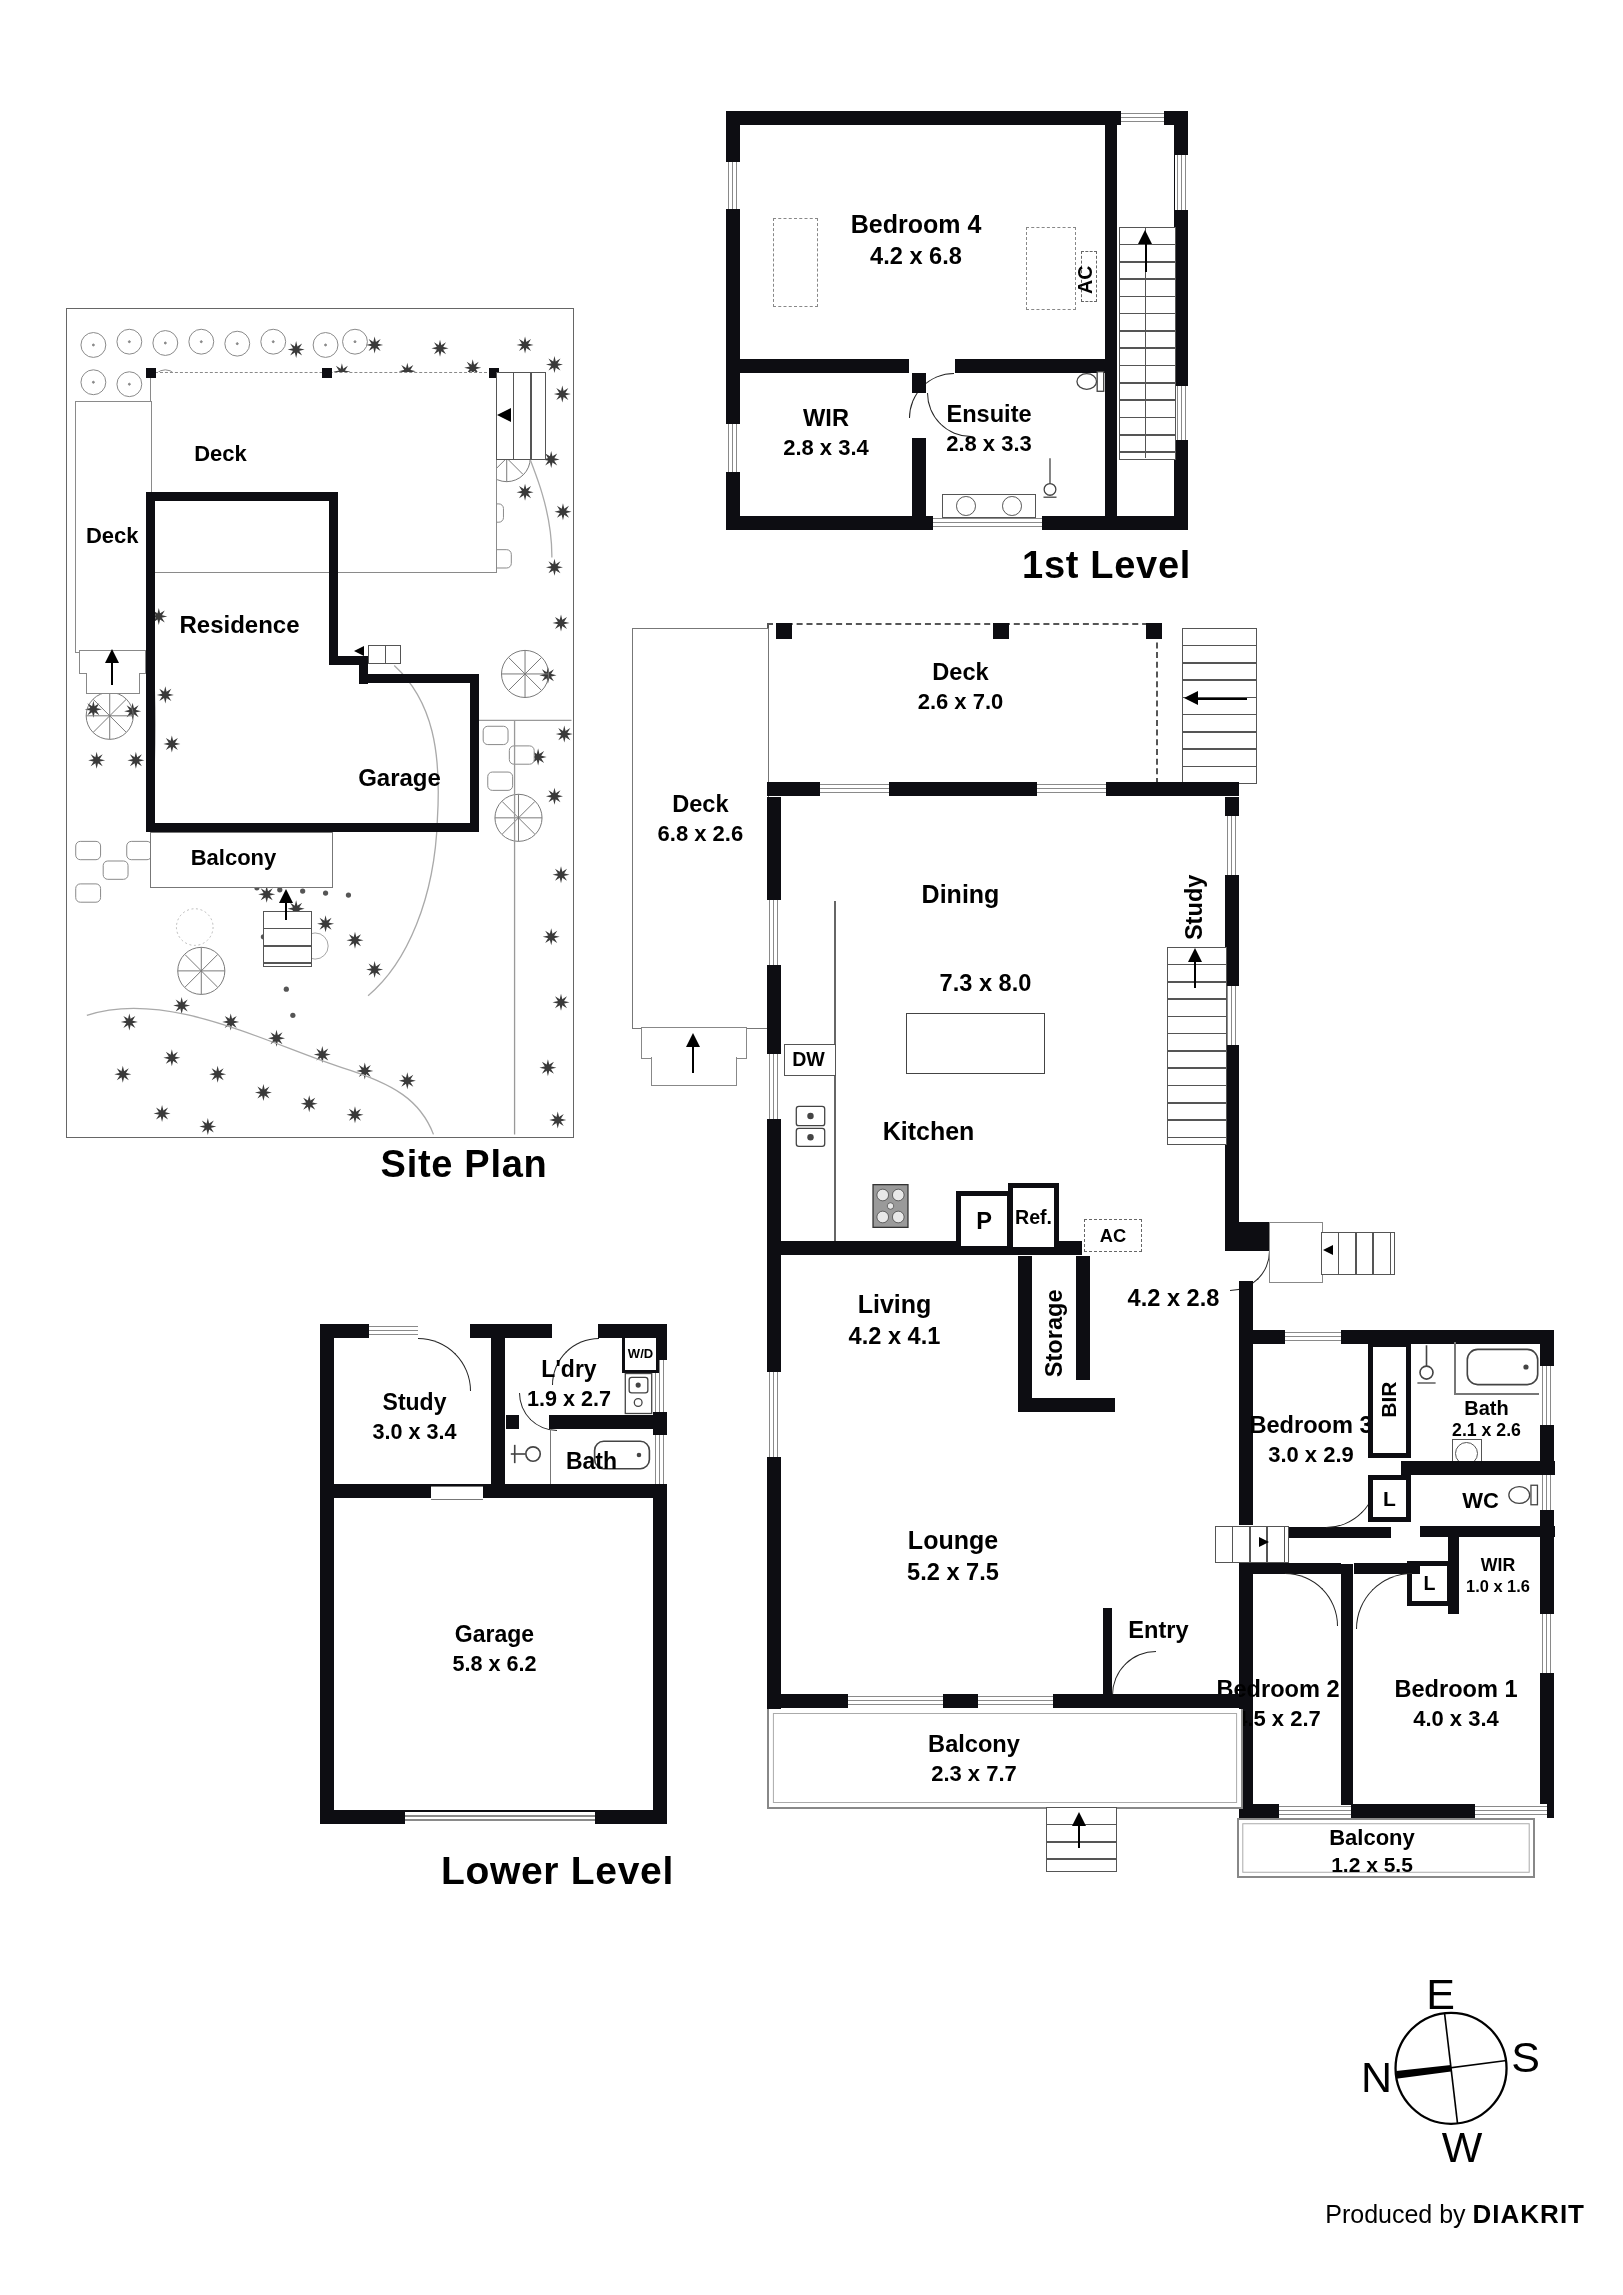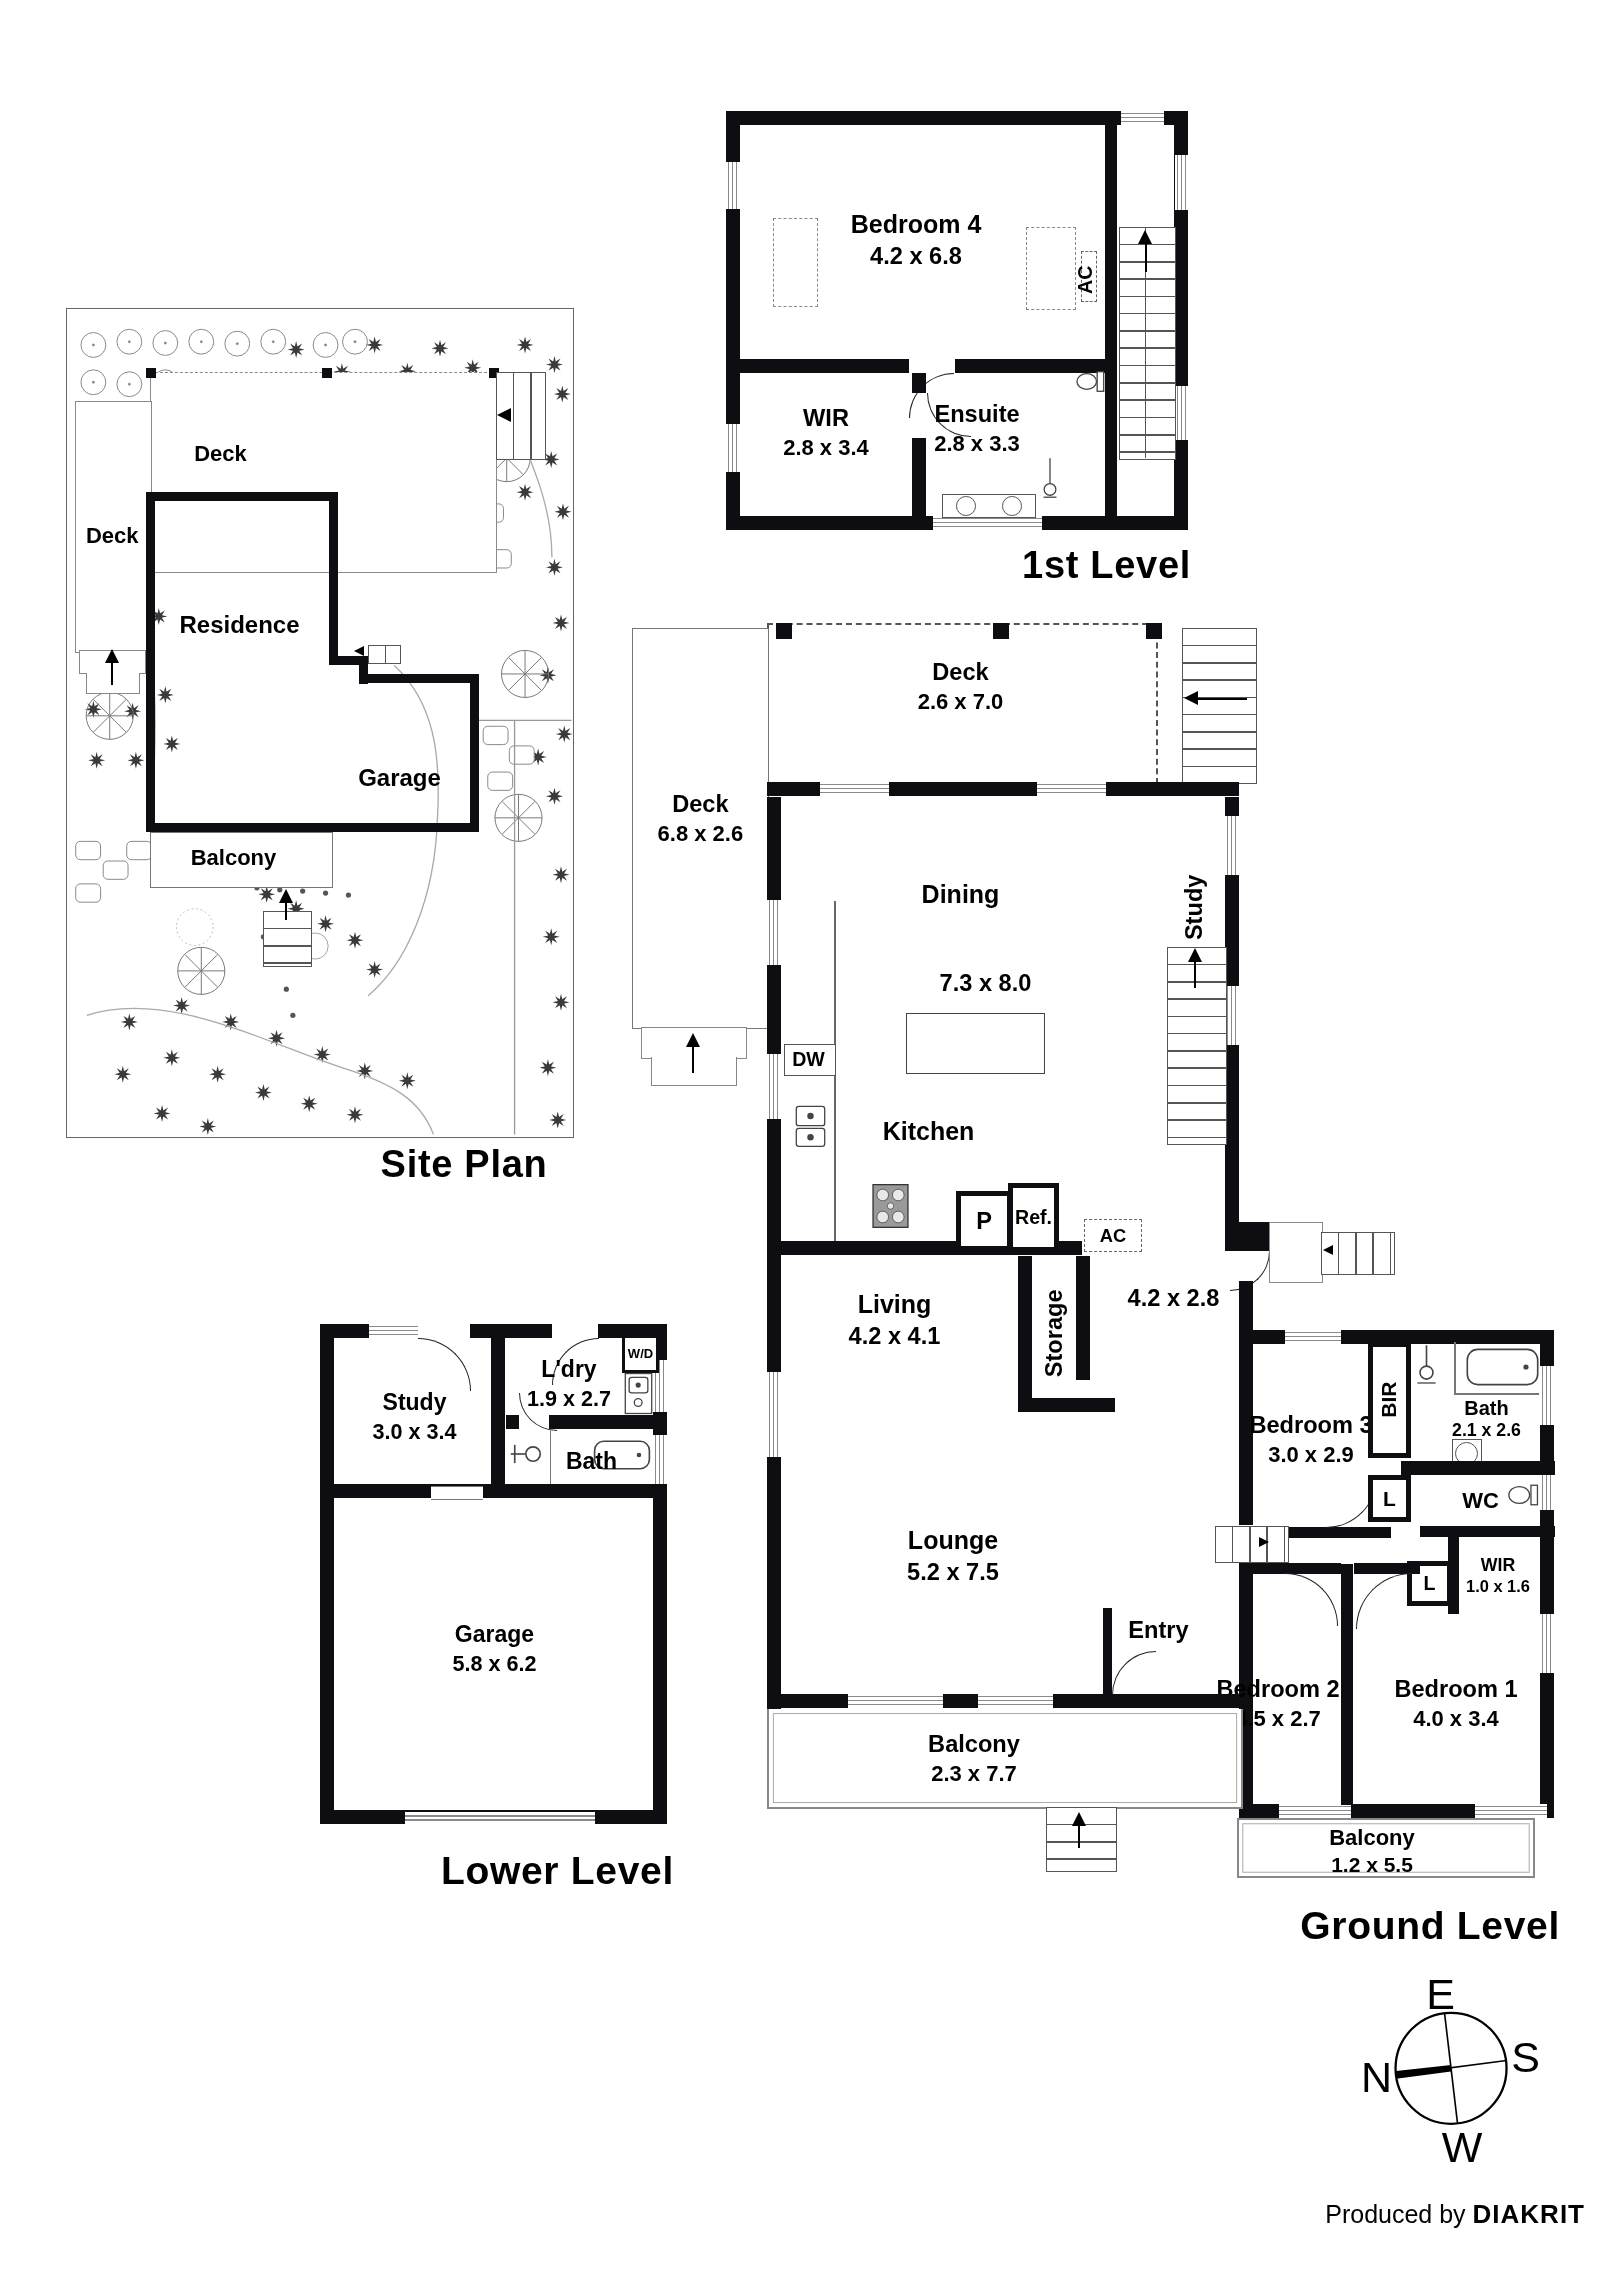--- a/index.html
+++ b/index.html
@@ -261,21 +261,21 @@
     </svg>
 
     <div class="lbl" style="left:92px;top:97px;width:196px;font-size:25px;">
       <div>Bedroom 4</div>
       <div style="font-size:23.6px;">4.2 x 6.8</div>
     </div>
     <div class="lbl" style="left:41px;top:292px;width:118px;font-size:23.6px;">
       <div>WIR</div>
       <div style="font-size:22px;">2.8 x 3.4</div>
     </div>
-    <div class="lbl" style="left:192px;top:288px;width:118px;font-size:23.6px;">
+    <div class="lbl" style="left:204px;top:288px;width:118px;font-size:23.6px;">
       <div>Ensuite</div>
       <div style="font-size:22px;">2.8 x 3.3</div>
     </div>
   </div>
   <div class="title" style="left:903px;top:544px;width:288px;text-align:right;font-size:38px;">1st Level</div>
 
   <div class="abs" style="left:631px;top:620px;width:924px;height:1276px;">
 
     <div class="abs" style="left:136px;top:3.3px;width:387px;height:159px;border:2px dashed #555;border-bottom:none;background:#fff;"></div>
     <div class="wall" style="left:145px;top:3.3px;width:15.7px;height:15.7px;"></div>
@@ -464,21 +464,20 @@
     <div class="stairsH" style="left:415px;top:1187px;width:69px;height:63px;"></div>
     <div class="stem-v" style="left:447px;top:1202px;height:26px;"></div>
     <div class="tri-up" style="left:441px;top:1192px;"></div>
 
     <div class="abs" style="left:606px;top:1198px;width:294px;height:56px;border:2px solid #888;background:#fff;box-shadow:inset 0 0 0 3.3px #fff, inset 0 0 0 4.3px #aaa;"></div>
     <div class="lbl" style="left:669px;top:1204px;width:144px;font-size:22px;line-height:1.25;">
       <div>Balcony</div>
       <div style="font-size:21px;">1.2 x 5.5</div>
     </div>
   </div>
-  <div class="title" style="left:1220px;top:1904px;width:340px;text-align:right;font-size:39px;">Ground Level</div>
 
   <div class="abs" style="left:320px;top:1324px;width:347px;height:501px;">
     <div class="frame" style="left:0;top:0;width:319px;height:472px;border-width:14.4px;"></div>
 
     <div class="winh" style="left:49px;top:0;width:65px;"></div>
     <div class="winv" style="left:333px;top:36px;height:52px;"></div>
     <div class="winv" style="left:333px;top:111px;height:49px;"></div>
     <div class="abs" style="left:85px;top:488px;width:190px;height:11.8px;background:linear-gradient(to bottom,#fff 0 3.3px,#8a8a8a 3.3px 4.6px,#fff 4.6px 7.2px,#8a8a8a 7.2px 8.5px,#fff 8.5px 11.8px);"></div>
 
     <div class="wall" style="left:171px;top:14.4px;width:14.4px;height:160px;"></div>

